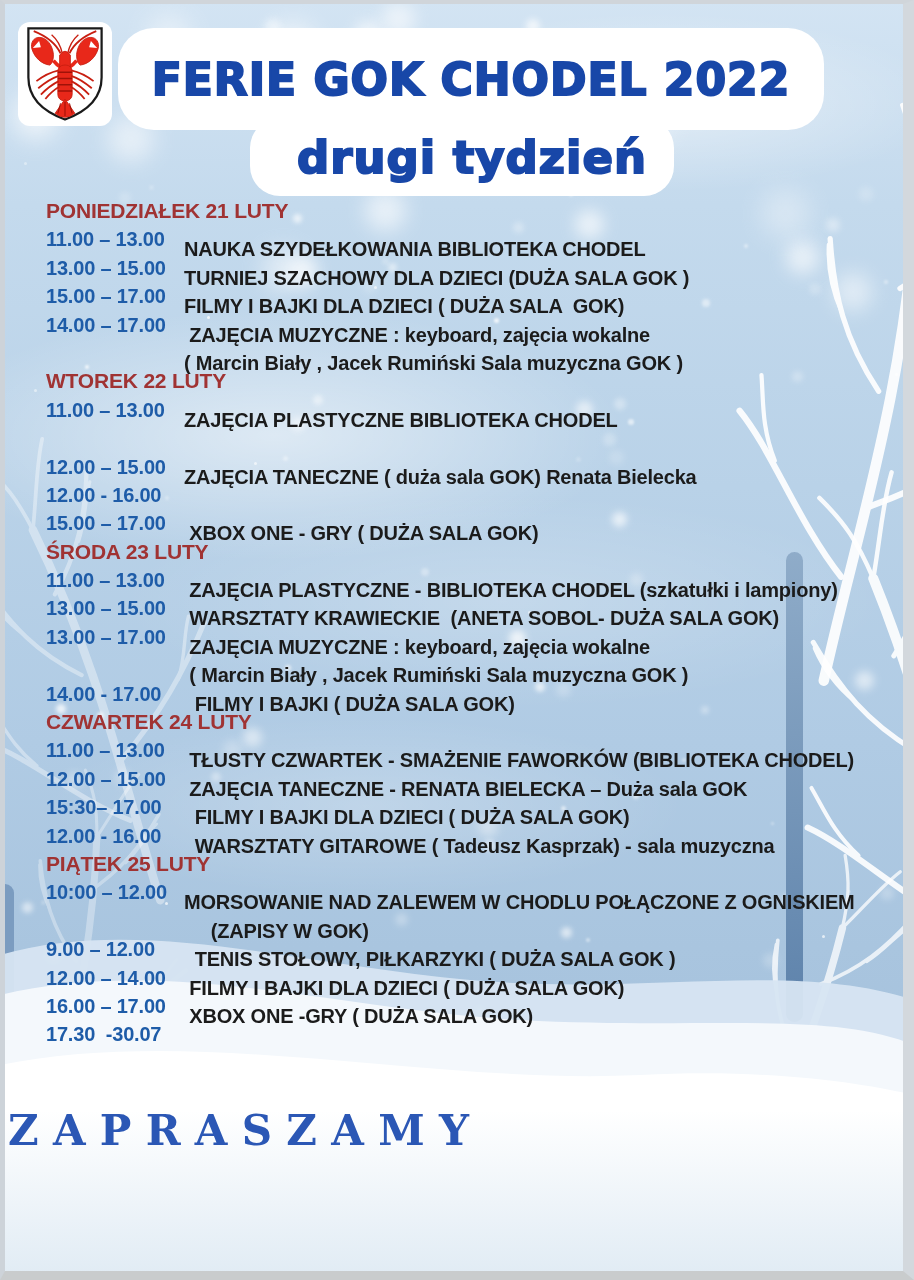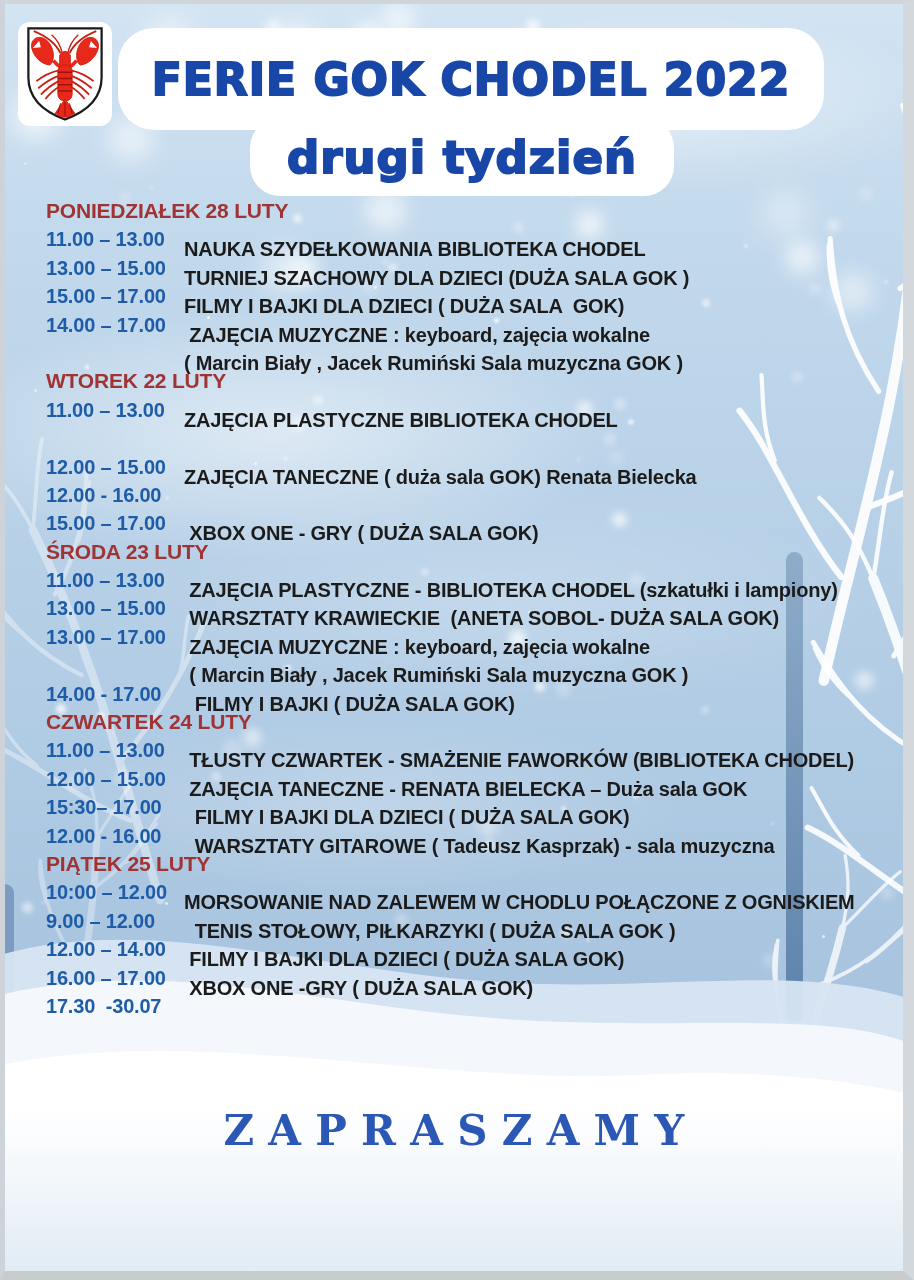--- a/index.html
+++ b/index.html
@@ -32,35 +32,35 @@
   .title-plate{left:118px;top:28px;width:706px;height:102px;border-radius:36px;}
   .subtitle-plate{left:250px;top:118px;width:424px;height:78px;border-radius:30px;}
   .crest-plate svg{position:absolute;left:2px;top:2px;}
   .title-text{
     position:absolute;left:118px;top:28px;width:706px;height:102px;z-index:10;
     display:flex;align-items:center;justify-content:center;
     font-family:"DejaVu Sans",sans-serif;font-weight:bold;font-size:44px;
     letter-spacing:1px;color:var(--accent-blue);
     -webkit-text-stroke:2px var(--accent-blue);}
   .subtitle-text{
-    position:absolute;left:250px;top:118px;width:424px;height:78px;z-index:10;
+    position:absolute;left:260px;top:118px;width:424px;height:78px;z-index:10;
     display:flex;align-items:center;justify-content:center;
     font-family:"DejaVu Sans",sans-serif;font-weight:bold;font-size:45px;
     letter-spacing:1px;color:var(--accent-blue);
     -webkit-text-stroke:2px var(--accent-blue);}
   
   #schedule{position:absolute;left:46px;top:197px;width:856px;z-index:10;}
   .day-header{height:28.4px;line-height:28.4px;font-size:21px;font-weight:bold;
     color:var(--day-red);letter-spacing:-0.2px;white-space:pre;}
   .srow{height:28.4px;line-height:28.4px;display:flex;white-space:pre;
     font-size:20px;font-weight:bold;letter-spacing:-0.2px;}
   .time{flex:0 0 138px;width:138px;color:var(--time-blue);}
   .etext{color:var(--text-dark);margin-top:10px;}
   
-  .footer{position:absolute;left:8px;right:0;top:1106px;z-index:10;text-align:center;
+  .footer{position:absolute;left:8px;right:0;top:1106px;z-index:10;text-align:left;
     font-family:"DejaVu Serif","Liberation Serif",serif;font-weight:bold;
     font-size:42px;letter-spacing:.34em;color:var(--footer-blue);}
   
   .frame{position:absolute;inset:0;z-index:30;pointer-events:none;
     border-left:5px solid #cdd3d9;border-top:4px solid #d0d5da;
     border-right:11px solid #d3d8dd;border-bottom:9px solid #c9cccd;}
 </style>
 </head>
 <body>
 
@@ -241,21 +241,21 @@
         <path d="M57,52 C66,54 74,58 82,64 M57,58 C66,61 73,66 80,72 M57,64 C65,68 71,73 77,79 M56,70 C63,74 68,79 72,84" fill="none" stroke-width="2"></path>
         <path d="M50,84 L39,100 Q50,109 61,100 Z"></path>
         <path d="M50,87 V103 M45,89 L42,100 M55,89 L58,100" stroke="#A01208" stroke-width="1.2" fill="none"></path>
       </g>
     </svg>
   </div>
   <div class="title-text">FERIE GOK CHODEL 2022</div>
   <div class="subtitle-text">drugi tydzień</div>
 
   <div id="schedule">
-      <div class="day-header">PONIEDZIAŁEK 28 LUTY</div>
+      <div class="day-header">PONIEDZIAŁEK 21 LUTY</div>
       <div class="srow"><span class="time">11.00 – 13.00</span><span class="etext">NAUKA SZYDEŁKOWANIA BIBLIOTEKA CHODEL</span></div>
       <div class="srow"><span class="time">13.00 – 15.00</span><span class="etext">TURNIEJ SZACHOWY DLA DZIECI (DUŻA SALA GOK )</span></div>
       <div class="srow"><span class="time">15.00 – 17.00</span><span class="etext">FILMY I BAJKI DLA DZIECI ( DUŻA SALA  GOK)</span></div>
       <div class="srow"><span class="time">14.00 – 17.00</span><span class="etext"> ZAJĘCIA MUZYCZNE : keyboard, zajęcia wokalne</span></div>
       <div class="srow"><span class="time"></span><span class="etext">( Marcin Biały , Jacek Rumiński Sala muzyczna GOK )</span></div>
       <div class="day-header">WTOREK 22 LUTY</div>
       <div class="srow"><span class="time">11.00 – 13.00</span><span class="etext">ZAJĘCIA PLASTYCZNE BIBLIOTEKA CHODEL</span></div>
       <div class="srow"><span class="time"></span></div>
       <div class="srow"><span class="time">12.00 – 15.00</span><span class="etext">ZAJĘCIA TANECZNE ( duża sala GOK) Renata Bielecka</span></div>
       <div class="srow"><span class="time">12.00 - 16.00</span></div>
@@ -266,20 +266,21 @@
       <div class="srow"><span class="time">13.00 – 17.00</span><span class="etext"> ZAJĘCIA MUZYCZNE : keyboard, zajęcia wokalne</span></div>
       <div class="srow"><span class="time"></span><span class="etext"> ( Marcin Biały , Jacek Rumiński Sala muzyczna GOK )</span></div>
       <div class="srow"><span class="time">14.00 - 17.00</span><span class="etext">  FILMY I BAJKI ( DUŻA SALA GOK)</span></div>
       <div class="day-header">CZWARTEK 24 LUTY</div>
       <div class="srow"><span class="time">11.00 – 13.00</span><span class="etext"> TŁUSTY CZWARTEK - SMAŻENIE FAWORKÓW (BIBLIOTEKA CHODEL)</span></div>
       <div class="srow"><span class="time">12.00 – 15.00</span><span class="etext"> ZAJĘCIA TANECZNE - RENATA BIELECKA – Duża sala GOK</span></div>
       <div class="srow"><span class="time">15:30– 17.00</span><span class="etext">  FILMY I BAJKI DLA DZIECI ( DUŻA SALA GOK)</span></div>
       <div class="srow"><span class="time">12.00 - 16.00</span><span class="etext">  WARSZTATY GITAROWE ( Tadeusz Kasprzak) - sala muzyczna</span></div>
       <div class="day-header">PIĄTEK 25 LUTY</div>
       <div class="srow"><span class="time">10:00 – 12.00</span><span class="etext">MORSOWANIE NAD ZALEWEM W CHODLU POŁĄCZONE Z OGNISKIEM</span></div>
+      <div class="srow"><span class="time"></span><span class="etext">     (ZAPISY W GOK)</span></div>
       <div class="srow"><span class="time">9.00 – 12.00</span><span class="etext">  TENIS STOŁOWY, PIŁKARZYKI ( DUŻA SALA GOK )</span></div>
       <div class="srow"><span class="time">12.00 – 14.00</span><span class="etext"> FILMY I BAJKI DLA DZIECI ( DUŻA SALA GOK)</span></div>
       <div class="srow"><span class="time">16.00 – 17.00</span><span class="etext"> XBOX ONE -GRY ( DUŻA SALA GOK)</span></div>
       <div class="srow"><span class="time">17.30  -30.07</span></div>
     </div>
 
   <div class="footer">ZAPRASZAMY</div>
 
   <div class="frame"></div>
 </div>

